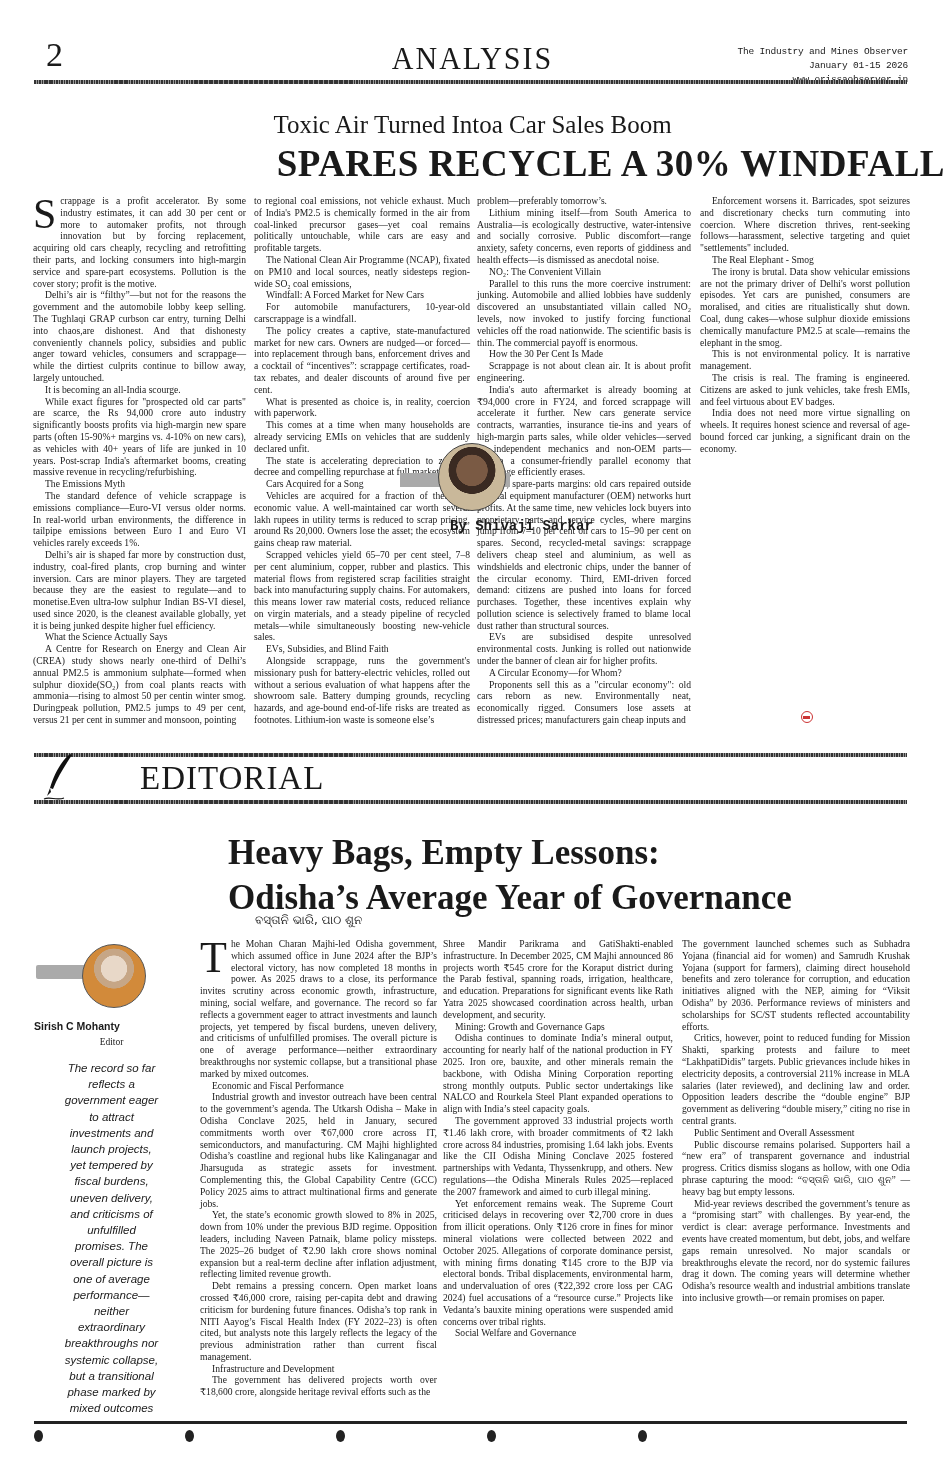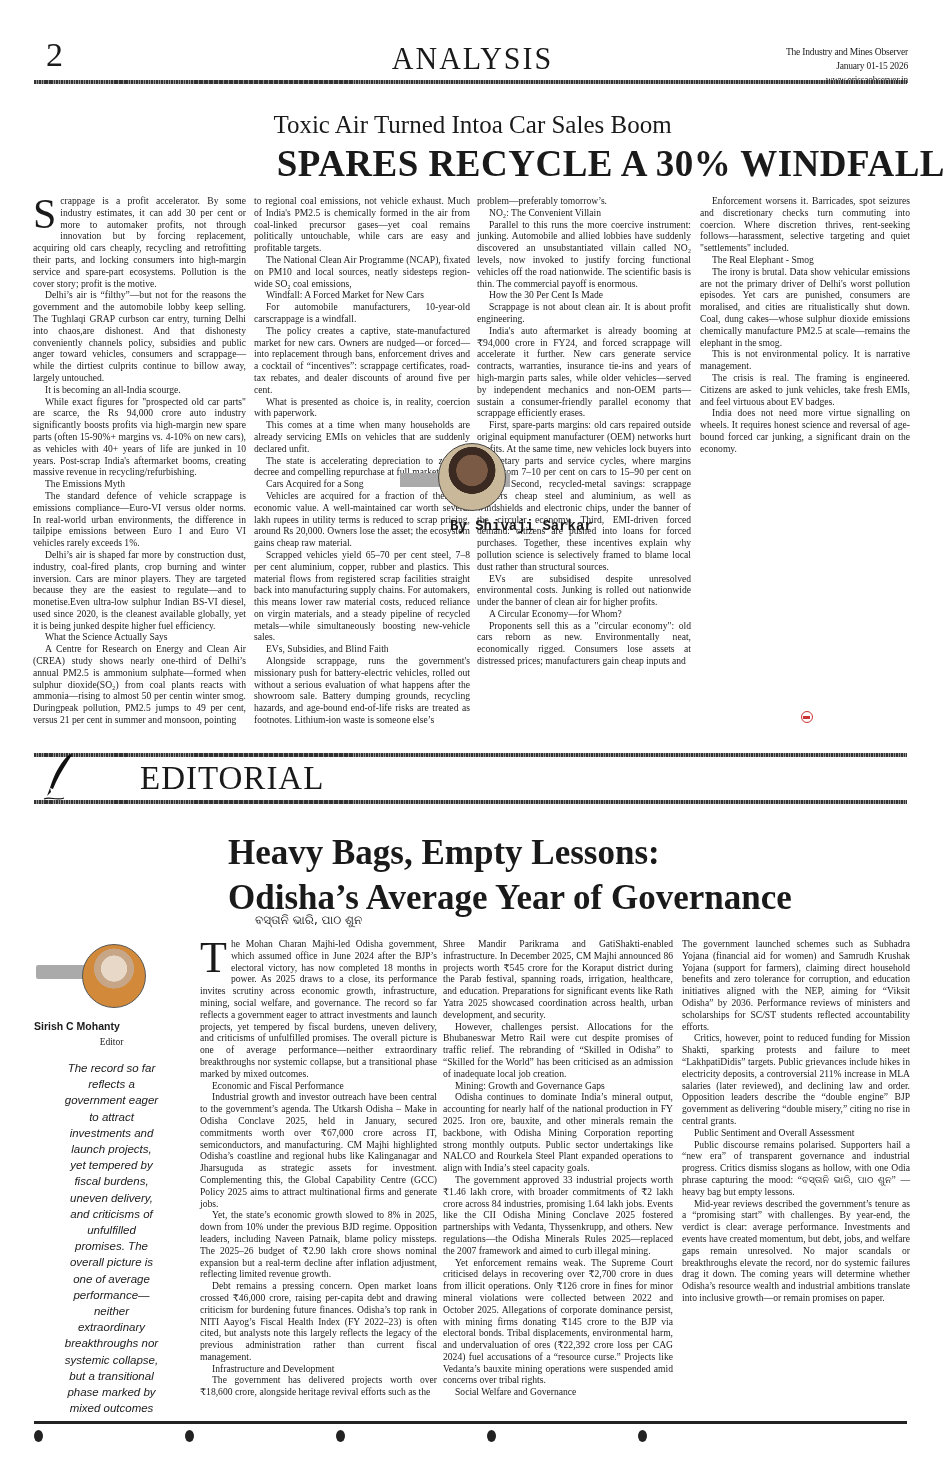--- a/index.html
+++ b/index.html
@@ -1,21 +1,21 @@
 <!DOCTYPE html>
 <html><head>
 <meta charset="utf-8">
 <style>
   * { box-sizing: border-box; margin: 0; padding: 0; }
   html, body { width: 945px; height: 1458px; background: #fff; overflow: hidden; }
   body { position: relative; font-family: "Liberation Serif", "DejaVu Serif", serif; color: #1a1a1a; }
 
   .page-num { position: absolute; left: 46px; top: 38px; font-size: 34px; line-height: 1; font-family: "Liberation Serif", serif; }
   .section-title { position: absolute; left: 0; width: 945px; top: 44px; text-align: center; font-size: 30px; letter-spacing: 2px; font-family: "Liberation Serif", serif; font-weight: normal; line-height: 1; transform: scaleY(1.05); }
-  .masthead-info { position: absolute; right: 37px; top: 45px; text-align: right; font-family: Liberation Serif, serif; font-size: 9.5px; line-height: 14px; letter-spacing: -0.2px; }
+  .masthead-info { position: absolute; right: 37px; top: 45px; text-align: right; font-family: Liberation Mono, monospace; font-size: 9.5px; line-height: 14px; letter-spacing: -0.2px; }
 
   .dotrule { position: absolute; left: 34px; width: 873px; height: 4px; background: repeating-linear-gradient(90deg, #333 0 1.5px, #999 1.5px 2.5px); }
   .solidrule { position: absolute; left: 34px; width: 873px; height: 3px; background: #222; }
 
   .kicker { position: absolute; left: 0; width: 945px; top: 111px; text-align: center; font-size: 25px; line-height: 28px; font-family: "Liberation Serif", serif; }
   .headline { position: absolute; left: 0; width: 945px; top: 143px; text-align: right; font-size: 37px; font-weight: bold; line-height: 42px; font-family: "Liberation Serif", serif; letter-spacing: 0.5px; }
 
   .col { position: absolute; font-size: 9.6px; line-height: 11.8px; text-align: justify; hyphens: auto; }
   .col p { text-indent: 12px; }
   .col p.noind { text-indent: 0; }
@@ -94,20 +94,21 @@
     <p class="">This comes at a time when many households are already servicing EMIs on vehicles that are suddenly declared unfit.</p>
     <p class="">The state is accelerating depreciation to zero by decree and compelling repurchase at full market price.</p>
     <p class="sub">Cars Acquired for a Song</p>
     <p class="">Vehicles are acquired for a fraction of their real economic value. A well-maintained car worth several lakh rupees in utility terms is reduced to scrap pricing, around Rs 20,000. Owners lose the asset; the ecosystem gains cheap raw material.</p>
     <p class="">Scrapped vehicles yield 65–70 per cent steel, 7–8 per cent aluminium, copper, rubber and plastics. This material flows from registered scrap facilities straight back into manufacturing supply chains. For automakers, this means lower raw material costs, reduced reliance on virgin materials, and a steady pipeline of recycled metals—while simultaneously boosting new-vehicle sales.</p>
     <p class="sub">EVs, Subsidies, and Blind Faith</p>
     <p class="">Alongside scrappage, runs the government's missionary push for battery-electric vehicles, rolled out without a serious evaluation of what happens after the showroom sale. Battery dumping grounds, recycling hazards, and age-bound end-of-life risks are treated as footnotes. Lithium-ion waste is someone else’s</p>
   </div>
 <div class="col a3" id="a3">
     <p class="noind">problem—preferably tomorrow’s.</p>
+    <p class="">Lithium mining itself—from South America to Australia—is ecologically destructive, water-intensive and socially corrosive. Public discomfort—range anxiety, safety concerns, even reports of giddiness and health effects—is dismissed as anecdotal noise.</p>
     <p class="sub">NO₂: The Convenient Villain</p>
     <p class="">Parallel to this runs the more coercive instrument: junking. Automobile and allied lobbies have suddenly discovered an unsubstantiated villain called NO₂ levels, now invoked to justify forcing functional vehicles off the road nationwide. The scientific basis is thin. The commercial payoff is enormous.</p>
     <p class="sub">How the 30 Per Cent Is Made</p>
     <p class="">Scrappage is not about clean air. It is about profit engineering.</p>
     <p class="">India's auto aftermarket is already booming at ₹94,000 crore in FY24, and forced scrappage will accelerate it further. New cars generate service contracts, warranties, insurance tie-ins and years of high-margin parts sales, while older vehicles—served by independent mechanics and non-OEM parts—sustain a consumer-friendly parallel economy that scrappage efficiently erases.</p>
     <p class="">First, spare-parts margins: old cars repaired outside original equipment manufacturer (OEM) networks hurt profits. At the same time, new vehicles lock buyers into proprietary parts and service cycles, where margins jump from 7–10 per cent on cars to 15–90 per cent on spares. Second, recycled-metal savings: scrappage delivers cheap steel and aluminium, as well as windshields and electronic chips, under the banner of the circular economy. Third, EMI-driven forced demand: citizens are pushed into loans for forced purchases. Together, these incentives explain why pollution science is selectively framed to blame local dust rather than structural sources.</p>
     <p class="">EVs are subsidised despite unresolved environmental costs. Junking is rolled out nationwide under the banner of clean air for higher profits.</p>
     <p class="sub">A Circular Economy—for Whom?</p>
     <p class="">Proponents sell this as a "circular economy": old cars reborn as new. Environmentally neat, economically rigged. Consumers lose assets at distressed prices; manufacturers gain cheap inputs and</p>
   </div>
@@ -155,21 +156,20 @@
     <p class="noind"><span class="dropcap">T</span>he Mohan Charan Majhi-led Odisha government, which assumed office in June 2024 after the BJP’s electoral victory, has now completed 18 months in power. As 2025 draws to a close, its performance invites scrutiny across economic growth, infrastructure, mining, social welfare, and governance. The record so far reflects a government eager to attract investments and launch projects, yet tempered by fiscal burdens, uneven delivery, and criticisms of unfulfilled promises. The overall picture is one of average performance—neither extraordinary breakthroughs nor systemic collapse, but a transitional phase marked by mixed outcomes.</p>
     <p class="subb">Economic and Fiscal Performance</p>
     <p class="">Industrial growth and investor outreach have been central to the government’s agenda. The Utkarsh Odisha – Make in Odisha Conclave 2025, held in January, secured commitments worth over ₹67,000 crore across IT, semiconductors, and manufacturing. CM Majhi highlighted Odisha’s coastline and regional hubs like Kalinganagar and Jharsuguda as strategic assets for investment. Complementing this, the Global Capability Centre (GCC) Policy 2025 aims to attract multinational firms and generate jobs.</p>
     <p class="">Yet, the state’s economic growth slowed to 8% in 2025, down from 10% under the previous BJD regime. Opposition leaders, including Naveen Patnaik, blame policy missteps. The 2025–26 budget of ₹2.90 lakh crore shows nominal expansion but a real-term decline after inflation adjustment, reflecting limited revenue growth.</p>
     <p class="">Debt remains a pressing concern. Open market loans crossed ₹46,000 crore, raising per-capita debt and drawing criticism for burdening future finances. Odisha’s top rank in NITI Aayog’s Fiscal Health Index (FY 2022–23) is often cited, but analysts note this largely reflects the legacy of the previous administration rather than current fiscal management.</p>
     <p class="subb">Infrastructure and Development</p>
     <p class="">The government has delivered projects worth over ₹18,600 crore, alongside heritage revival efforts such as the</p>
   </div>
 <div class="col e2" id="e2">
     <p class="noind">Shree Mandir Parikrama and GatiShakti-enabled infrastructure. In December 2025, CM Majhi announced 86 projects worth ₹545 crore for the Koraput district during the Parab festival, spanning roads, irrigation, healthcare, and education. Preparations for significant events like Rath Yatra 2025 showcased coordination across health, urban development, and security.</p>
-    <p class="">However, challenges persist. Allocations for the Bhubaneswar Metro Rail were cut despite promises of traffic relief. The rebranding of “Skilled in Odisha” to “Skilled for the World” has been criticised as an admission of inadequate local job creation.</p>
     <p class="subb">Mining: Growth and Governance Gaps</p>
     <p class="">Odisha continues to dominate India’s mineral output, accounting for nearly half of the national production in FY 2025. Iron ore, bauxite, and other minerals remain the backbone, with Odisha Mining Corporation reporting strong monthly outputs. Public sector undertakings like NALCO and Rourkela Steel Plant expanded operations to align with India’s steel capacity goals.</p>
     <p class="">The government approved 33 industrial projects worth ₹1.46 lakh crore, with broader commitments of ₹2 lakh crore across 84 industries, promising 1.64 lakh jobs. Events like the CII Odisha Mining Conclave 2025 fostered partnerships with Vedanta, Thyssenkrupp, and others. New regulations—the Odisha Minerals Rules 2025—replaced the 2007 framework and aimed to curb illegal mining.</p>
     <p class="">Yet enforcement remains weak. The Supreme Court criticised delays in recovering over ₹2,700 crore in dues from illicit operations. Only ₹126 crore in fines for minor mineral violations were collected between 2022 and October 2025. Allegations of corporate dominance persist, with mining firms donating ₹145 crore to the BJP via electoral bonds. Tribal displacements, environmental harm, and undervaluation of ores (₹22,392 crore loss per CAG 2024) fuel accusations of a “resource curse.” Projects like Vedanta’s bauxite mining operations were suspended amid concerns over tribal rights.</p>
     <p class="subb">Social Welfare and Governance</p>
   </div>
 <div class="col e3" id="e3">
     <p class="noind">The government launched schemes such as Subhadra Yojana (financial aid for women) and Samrudh Krushak Yojana (support for farmers), claiming direct household benefits and zero tolerance for corruption, and education initiatives aligned with the NEP, aiming for “Viksit Odisha” by 2036. Performance reviews of ministers and scholarships for SC/ST students reflected accountability efforts.</p>
     <p class="">Critics, however, point to reduced funding for Mission Shakti, sparking protests and failure to meet “LakhpatiDidis” targets. Public grievances include hikes in electricity deposits, a controversial 211% increase in MLA salaries (later reviewed), and declining law and order. Opposition leaders describe the “double engine” BJP government as delivering “double misery,” citing no rise in central grants.</p>
     <p class="subb">Public Sentiment and Overall Assessment</p>

